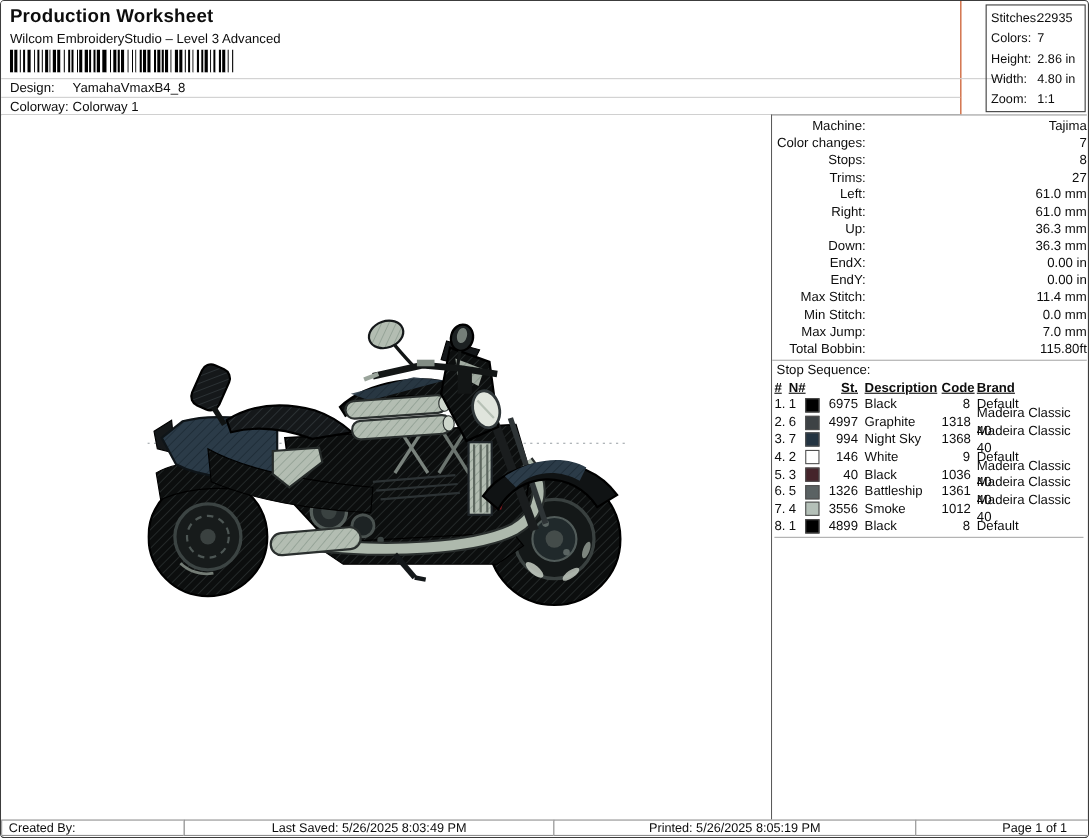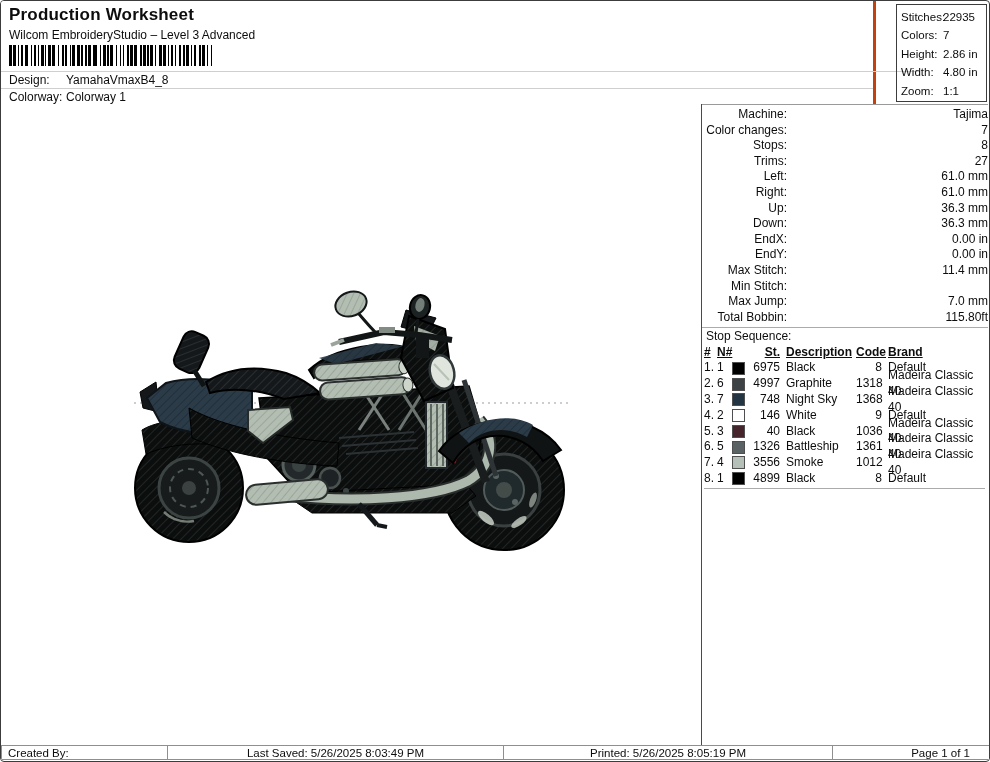--- a/index.html
+++ b/index.html
@@ -3,21 +3,21 @@
 <meta charset="utf-8">
 <style>
   html,body{margin:0;padding:0;background:#fff;}
   .page{
     position:relative;width:990px;height:762px;background:#fff;
     font-family:"Liberation Sans",sans-serif;font-size:12px;color:#0d0d0d;
     border:1px solid #3c3c3c;border-radius:4px;box-sizing:border-box;overflow:hidden;
   }
   
   .header-box{position:absolute;left:0;top:0;width:872px;height:103px;
-    border-right:3px solid #c2410c;border-bottom:1px solid #3c3c3c;background:#fff;}
+    border-right:1px solid #c2410c;border-bottom:1px solid #3c3c3c;background:#fff;}
   .title{position:absolute;left:8px;top:4px;font-size:17px;font-weight:bold;letter-spacing:.2px;}
   .subtitle{position:absolute;left:8px;top:27px;font-size:12px;}
   .barcode{position:absolute;left:8px;top:44px;width:206px;height:21px;display:flex;overflow:hidden;}
   .barcode .bar{background:#000;height:100%;flex:none;}
   .barcode .gap{background:#fff;height:100%;flex:none;}
   .hrow{position:absolute;left:0;width:872px;height:17px;border-top:1px solid #cfcfcf;line-height:16px;}
   .hrow .lbl{position:absolute;left:8px;}
   .hrow .val{position:absolute;left:65px;}
   
   .stats-box{position:absolute;left:895px;top:3px;width:91px;height:98px;
@@ -379,20 +379,21 @@
         <div class="mrow">
           <span class="m-lbl">EndY:</span>
           <span class="m-val">0.00 in</span>
         </div>
         <div class="mrow">
           <span class="m-lbl">Max Stitch:</span>
           <span class="m-val">11.4 mm</span>
         </div>
         <div class="mrow">
           <span class="m-lbl">Min Stitch:</span>
+          <span class="m-val">0.0 mm</span>
         </div>
         <div class="mrow">
           <span class="m-lbl">Max Jump:</span>
           <span class="m-val">7.0 mm</span>
         </div>
         <div class="mrow">
           <span class="m-lbl">Total Bobbin:</span>
           <span class="m-val">115.80ft</span>
         </div>
       </div>
@@ -429,21 +430,21 @@
             <span class="c-desc">Graphite</span>
             <span class="c-code">1318</span>
             <span class="c-brand">Madeira Classic 40</span>
           </div>
           <div class="srow">
             <span class="c-num">3.</span>
             <span class="c-n">7</span>
             <span class="c-sw">
               <span class="swatch" style="background: rgb(35, 52, 66);"></span>
             </span>
-            <span class="c-st">748</span>
+            <span class="c-st">994</span>
             <span class="c-desc">Night Sky</span>
             <span class="c-code">1368</span>
             <span class="c-brand">Madeira Classic 40</span>
           </div>
           <div class="srow">
             <span class="c-num">4.</span>
             <span class="c-n">2</span>
             <span class="c-sw">
               <span class="swatch" style="background: rgb(255, 255, 255);"></span>
             </span>

